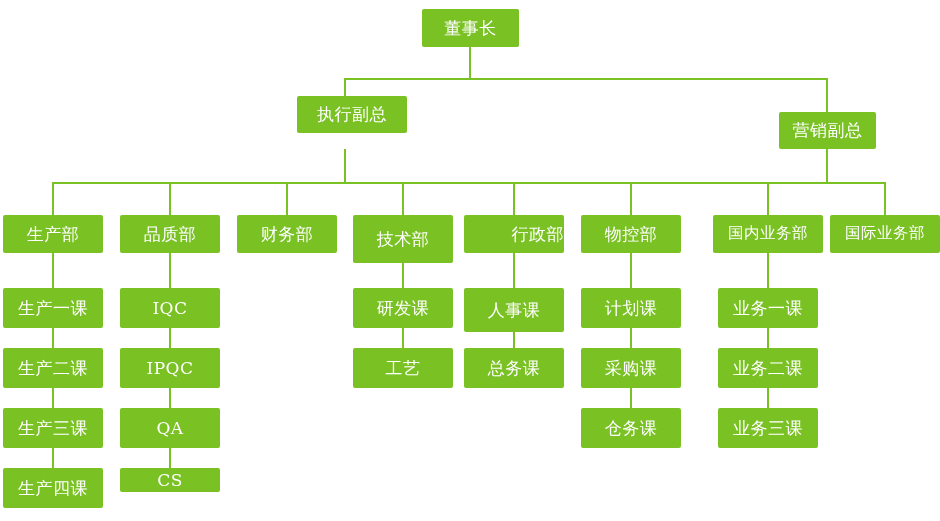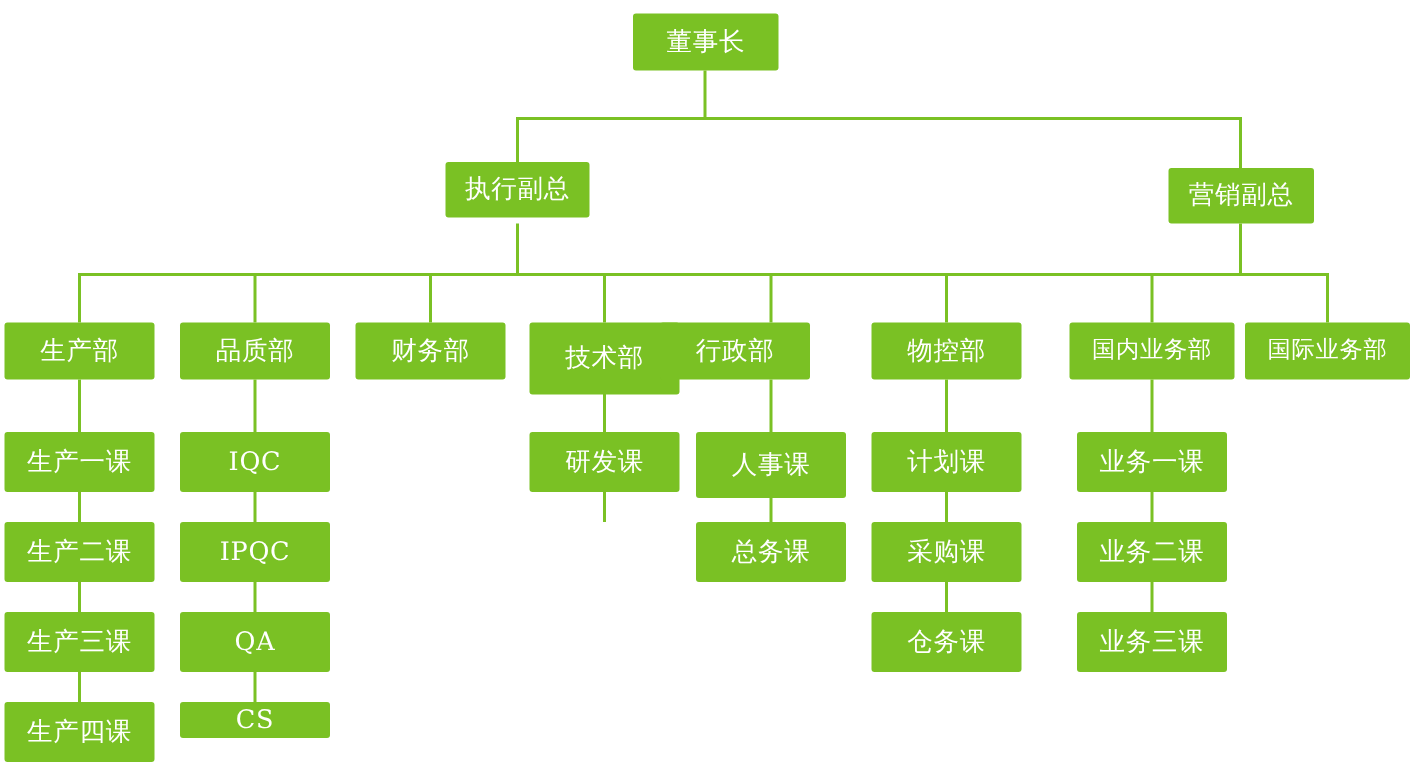--- a/index.html
+++ b/index.html
@@ -58,21 +58,21 @@
     <span>董事长</span>
   </div>
 
   <div class="conn v" style="left:469px; top:47px; height:31px;"></div>
 
   <div class="conn h" style="left:344px; top:78px; width:484px;"></div>
 
   <div class="conn v" style="left:344px; top:78px; height:34px;"></div>
   <div class="conn v" style="left:826px; top:78px; height:34px;"></div>
 
-  <div class="node" style="left:297px; top:108px; width:96px; height:37px;">
+  <div class="node" style="left:297px; top:96px; width:110px; height:37px;">
     <span>执行副总</span>
   </div>
   <div class="node" style="left:779px; top:112px; width:97px; height:37px;">
     <span>营销副总</span>
   </div>
 
   <div class="conn v" style="left:344px; top:149px; height:34px;"></div>
   <div class="conn v" style="left:826px; top:149px; height:34px;"></div>
 
   <div class="conn h" style="left:52px; top:182px; width:834px;"></div>
@@ -91,21 +91,21 @@
   </div>
   <div class="node" style="left:120px; top:215px; width:100px; height:38px;">
     <span>品质部</span>
   </div>
   <div class="node" style="left:237px; top:215px; width:100px; height:38px;">
     <span>财务部</span>
   </div>
   <div class="node" style="left:353px; top:215px; width:100px; height:48px;">
     <span>技术部</span>
   </div>
-  <div class="node" style="left:440px; top:215px; width:100px; height:38px;">
+  <div class="node" style="left:464px; top:215px; width:100px; height:38px;justify-content:flex-end;">
     <span>行政部</span>
   </div>
   <div class="node" style="left:581px; top:215px; width:100px; height:38px;">
     <span>物控部</span>
   </div>
   <div class="node small-text" style="left:713px; top:215px; width:110px; height:38px;">
     <span>国内业务部</span>
   </div>
   <div class="node small-text" style="left:830px; top:215px; width:110px; height:38px;">
     <span>国际业务部</span>
@@ -143,20 +143,23 @@
   <div class="conn v" style="left:169px; top:448px; height:20px;"></div>
   <div class="node latin" style="left:120px; top:468px; width:100px; height:24px;">
     <span>CS</span>
   </div>
 
   <div class="conn v" style="left:402px; top:253px; height:35px;"></div>
   <div class="node" style="left:353px; top:288px; width:100px; height:40px;">
     <span>研发课</span>
   </div>
   <div class="conn v" style="left:402px; top:328px; height:20px;"></div>
+  <div class="node" style="left:353px; top:348px; width:100px; height:40px;">
+    <span>工艺</span>
+  </div>
 
   <div class="conn v" style="left:513px; top:253px; height:35px;"></div>
   <div class="node" style="left:464px; top:288px; width:100px; height:44px;">
     <span>人事课</span>
   </div>
   <div class="conn v" style="left:513px; top:328px; height:20px;"></div>
   <div class="node" style="left:464px; top:348px; width:100px; height:40px;">
     <span>总务课</span>
   </div>
 

